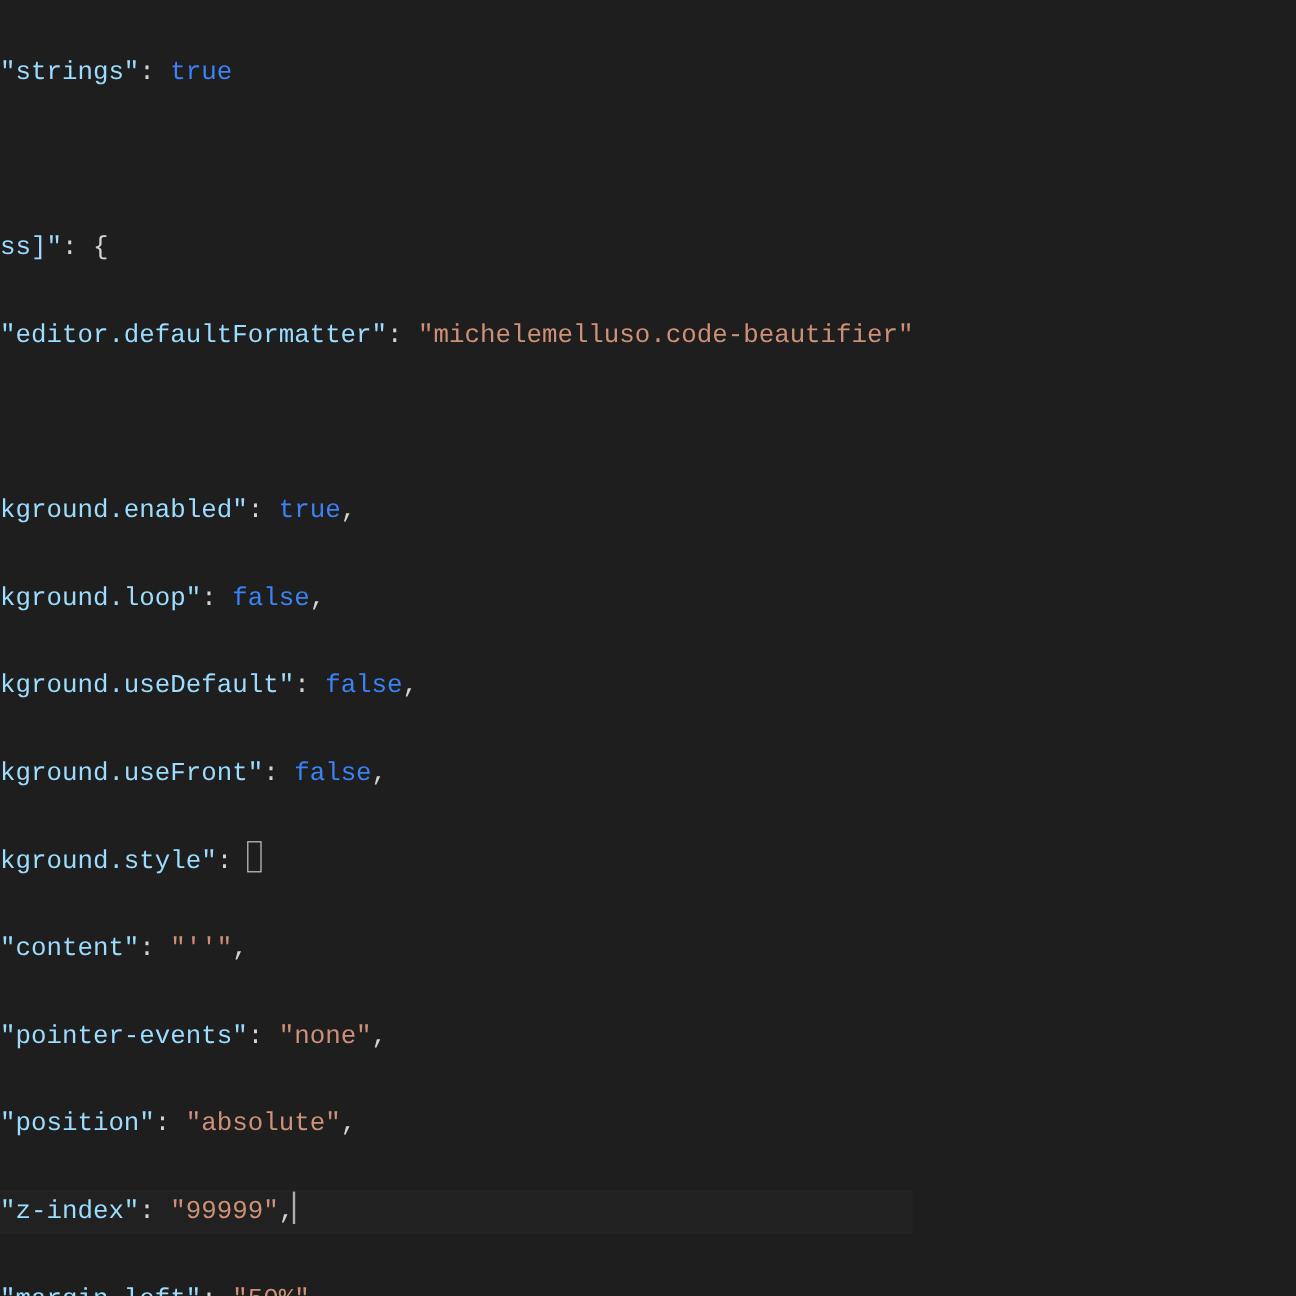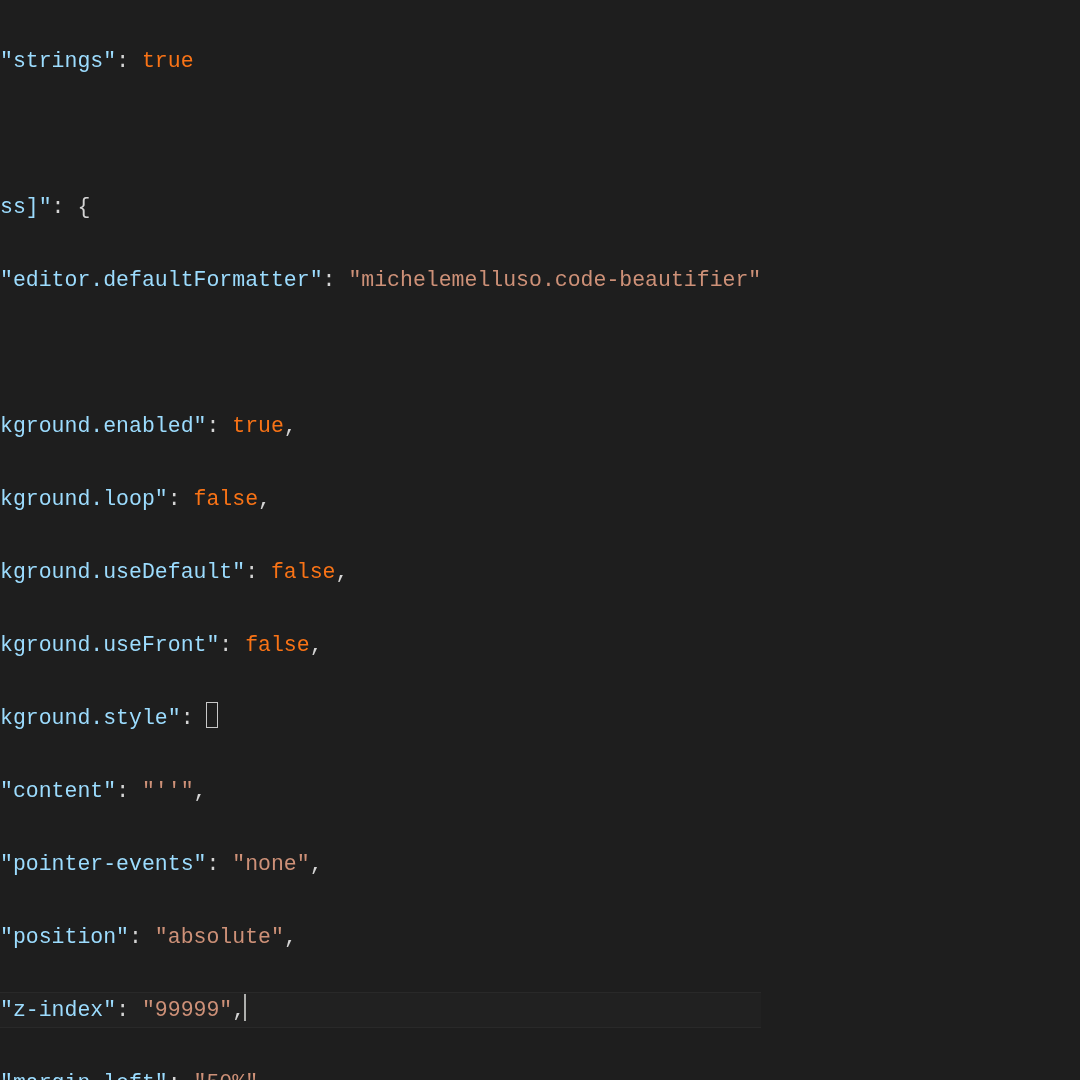--- a/index.html
+++ b/index.html
@@ -25,21 +25,21 @@
     height: 36.5px;
     padding-left: 0;
     position: relative;
   }
   .line.highlight {
     background: rgba(255,255,255,0.016);
     box-shadow: inset 0 1px 0 rgba(255,255,255,0.04), inset 0 -1px 0 rgba(255,255,255,0.04);
   }
   .key    { color: #9cdcfe; }
   .str    { color: #ce9178; }
-  .bool   { color: #f97316; }
+  .bool   { color: #3b82f6; }
   .punc   { color: #d4d4d4; }
   .cursor-box {
     display: inline-block;
     width: 12px;
     height: 26px;
     border: 1px solid #c8c8c8;
     vertical-align: -4px;
     position: relative;
   }
   .cursor-line {

